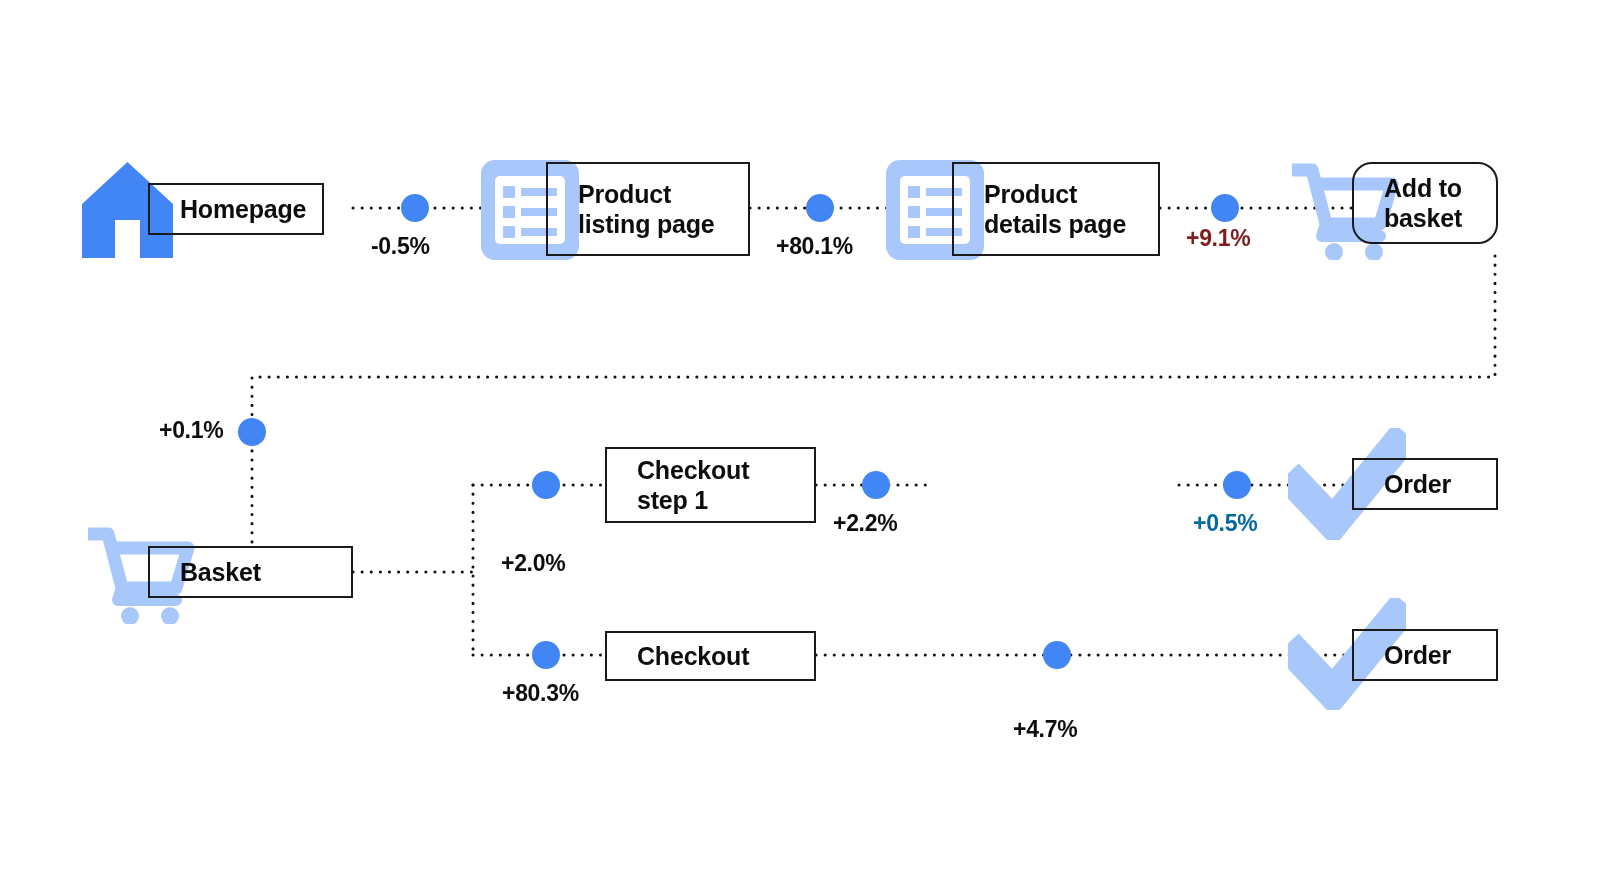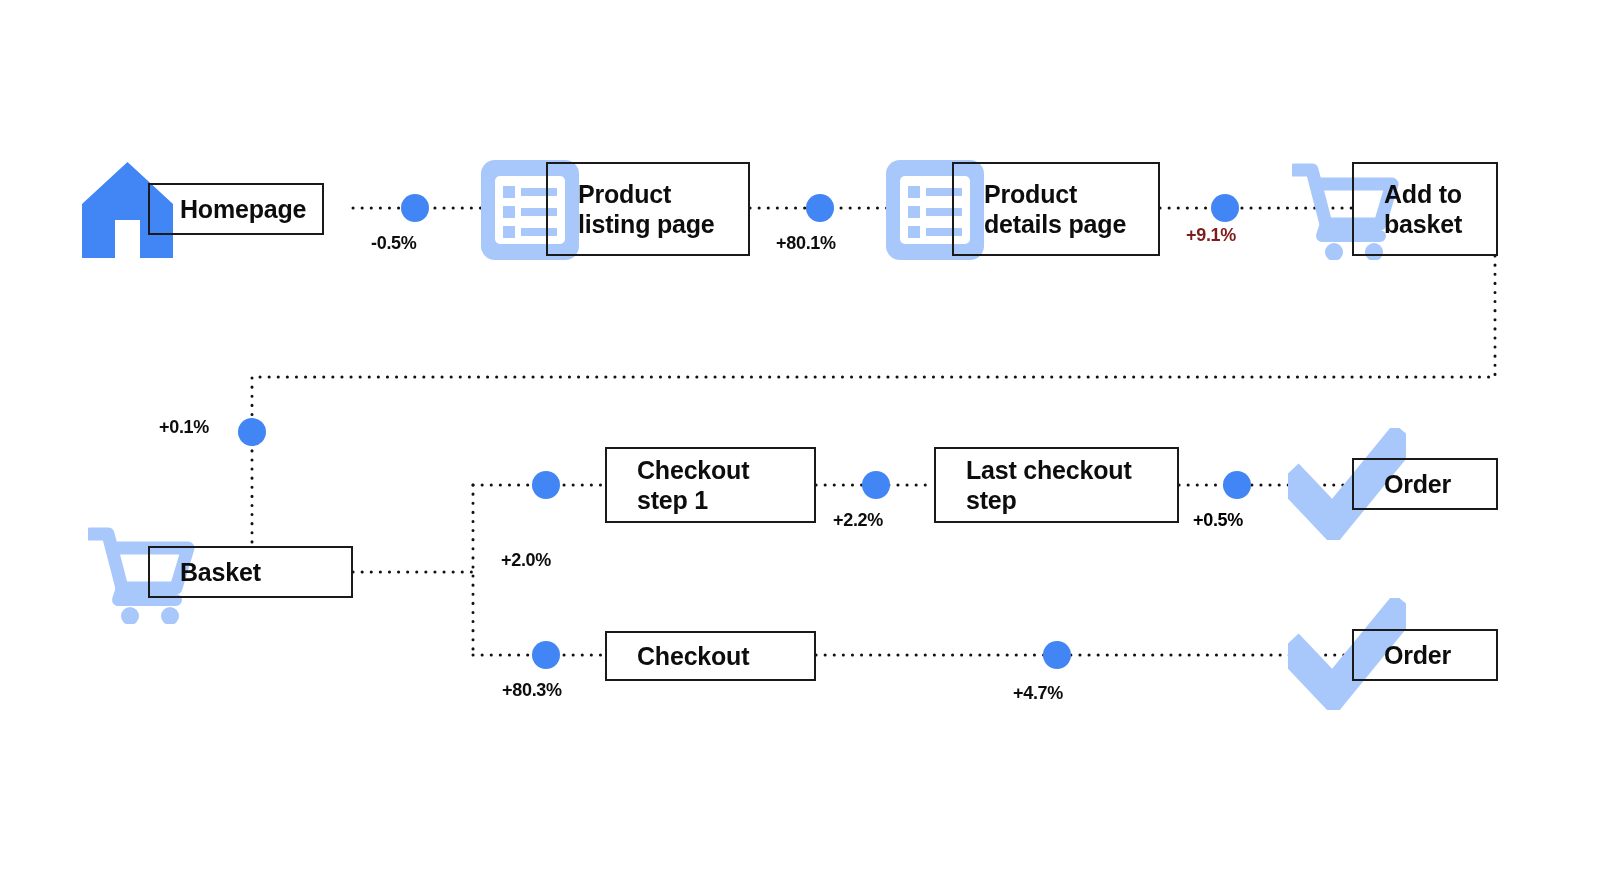--- a/index.html
+++ b/index.html
@@ -43,21 +43,21 @@
     line-height: 1.22;
     letter-spacing: -0.2px;
     white-space: pre-line;
   }
   .node-icon {
     position: absolute;
     z-index: 3;
   }
   .delta {
     position: absolute;
-    font-size: 18px;
+    font-size: 23px;
     font-weight: 700;
     color: #0d0d0d;
     letter-spacing: -0.3px;
     white-space: nowrap;
     z-index: 6;
   }
   .dot {
     position: absolute;
     border-radius: 50%;
     z-index: 4;
@@ -150,34 +150,30 @@
     <span class="node-label">Homepage</span>
   </div>
   <div class="node" id="node-1" style="left: 546px; top: 162px; width: 204px; height: 94px; border-color: rgb(26, 26, 26);">
     <span class="node-label">Product
 listing page</span>
   </div>
   <div class="node" id="node-2" style="left: 952px; top: 162px; width: 208px; height: 94px; border-color: rgb(26, 26, 26);">
     <span class="node-label">Product
 details page</span>
   </div>
-  <div class="node" id="node-3" style="left: 1352px; top: 162px; width: 146px; height: 94px; border-color: rgb(26, 26, 26);">
+  <div class="node" id="node-3" style="left: 1352px; top: 162px; width: 146px; height: 82px; border-color: rgb(26, 26, 26); border-radius: 20px;">
     <span class="node-label">Add to
 basket</span>
   </div>
   <div class="node" id="node-4" style="left: 148px; top: 546px; width: 205px; height: 52px; border-color: rgb(26, 26, 26);">
     <span class="node-label">Basket</span>
   </div>
   <div class="node" id="node-5" style="left: 605px; top: 447px; width: 211px; height: 76px; border-color: rgb(26, 26, 26);">
     <span class="node-label">Checkout
 step 1</span>
-  </div>
-  <div class="node" id="node-6" style="left: 934px; top: 447px; width: 245px; height: 76px; border-color: rgb(26, 26, 26);">
-    <span class="node-label">Last checkout
-step</span>
   </div>
   <div class="node" id="node-7" style="left: 1352px; top: 458px; width: 146px; height: 52px; border-color: rgb(26, 26, 26);">
     <span class="node-label">Order</span>
   </div>
   <div class="node" id="node-8" style="left: 605px; top: 631px; width: 211px; height: 50px; border-color: rgb(26, 26, 26);">
     <span class="node-label">Checkout</span>
   </div>
   <div class="node" id="node-9" style="left: 1352px; top: 629px; width: 146px; height: 52px; border-color: rgb(26, 26, 26);">
     <span class="node-label">Order</span>
   </div>
@@ -188,19 +184,19 @@
   <div class="delta" id="lbl-1" style="left: 776px; top: 233px; color: rgb(13, 13, 13);">+80.1%</div>
   <div class="dot" id="dot-2" style="left: 1211px; top: 194px; width: 28px; height: 28px; background: rgb(66, 133, 244);"></div>
   <div class="delta" id="lbl-2" style="left: 1186px; top: 225px; color: #7f1d1d;">+9.1%</div>
   <div class="dot" id="dot-3" style="left: 238px; top: 418px; width: 28px; height: 28px; background: rgb(66, 133, 244);"></div>
   <div class="delta" id="lbl-3" style="left: 133px; top: 417px; color: rgb(13, 13, 13); margin-left: 26px;">+0.1%</div>
   <div class="dot" id="dot-4" style="left: 532px; top: 471px; width: 28px; height: 28px; background: rgb(66, 133, 244);"></div>
   <div class="delta" id="lbl-4" style="left: 501px; top: 510px; color: rgb(13, 13, 13); margin-top: 40px;">+2.0%</div>
   <div class="dot" id="dot-5" style="left: 862px; top: 471px; width: 28px; height: 28px; background: rgb(66, 133, 244);"></div>
   <div class="delta" id="lbl-5" style="left: 833px; top: 510px; color: rgb(13, 13, 13);">+2.2%</div>
   <div class="dot" id="dot-6" style="left: 1223px; top: 471px; width: 28px; height: 28px; background: rgb(66, 133, 244);"></div>
-  <div class="delta" id="lbl-6" style="left: 1193px; top: 510px; color: #000000;">+0.5%</div>
+  <div class="delta" id="lbl-6" style="left: 1193px; top: 510px; color: #0369a1;">+0.5%</div>
   <div class="dot" id="dot-7" style="left: 532px; top: 641px; width: 28px; height: 28px; background: rgb(66, 133, 244);"></div>
   <div class="delta" id="lbl-7" style="left: 502px; top: 680px; color: rgb(13, 13, 13);">+80.3%</div>
   <div class="dot" id="dot-8" style="left: 1043px; top: 641px; width: 28px; height: 28px; background: rgb(66, 133, 244);"></div>
-  <div class="delta" id="lbl-8" style="left: 1013px; top: 683px; color: rgb(13, 13, 13);">+4.7%</div>
+  <div class="delta" id="lbl-8" style="left: 1013px; top: 716px; color: rgb(13, 13, 13);">+4.7%</div>
 
 </div>
 
 </body></html>

